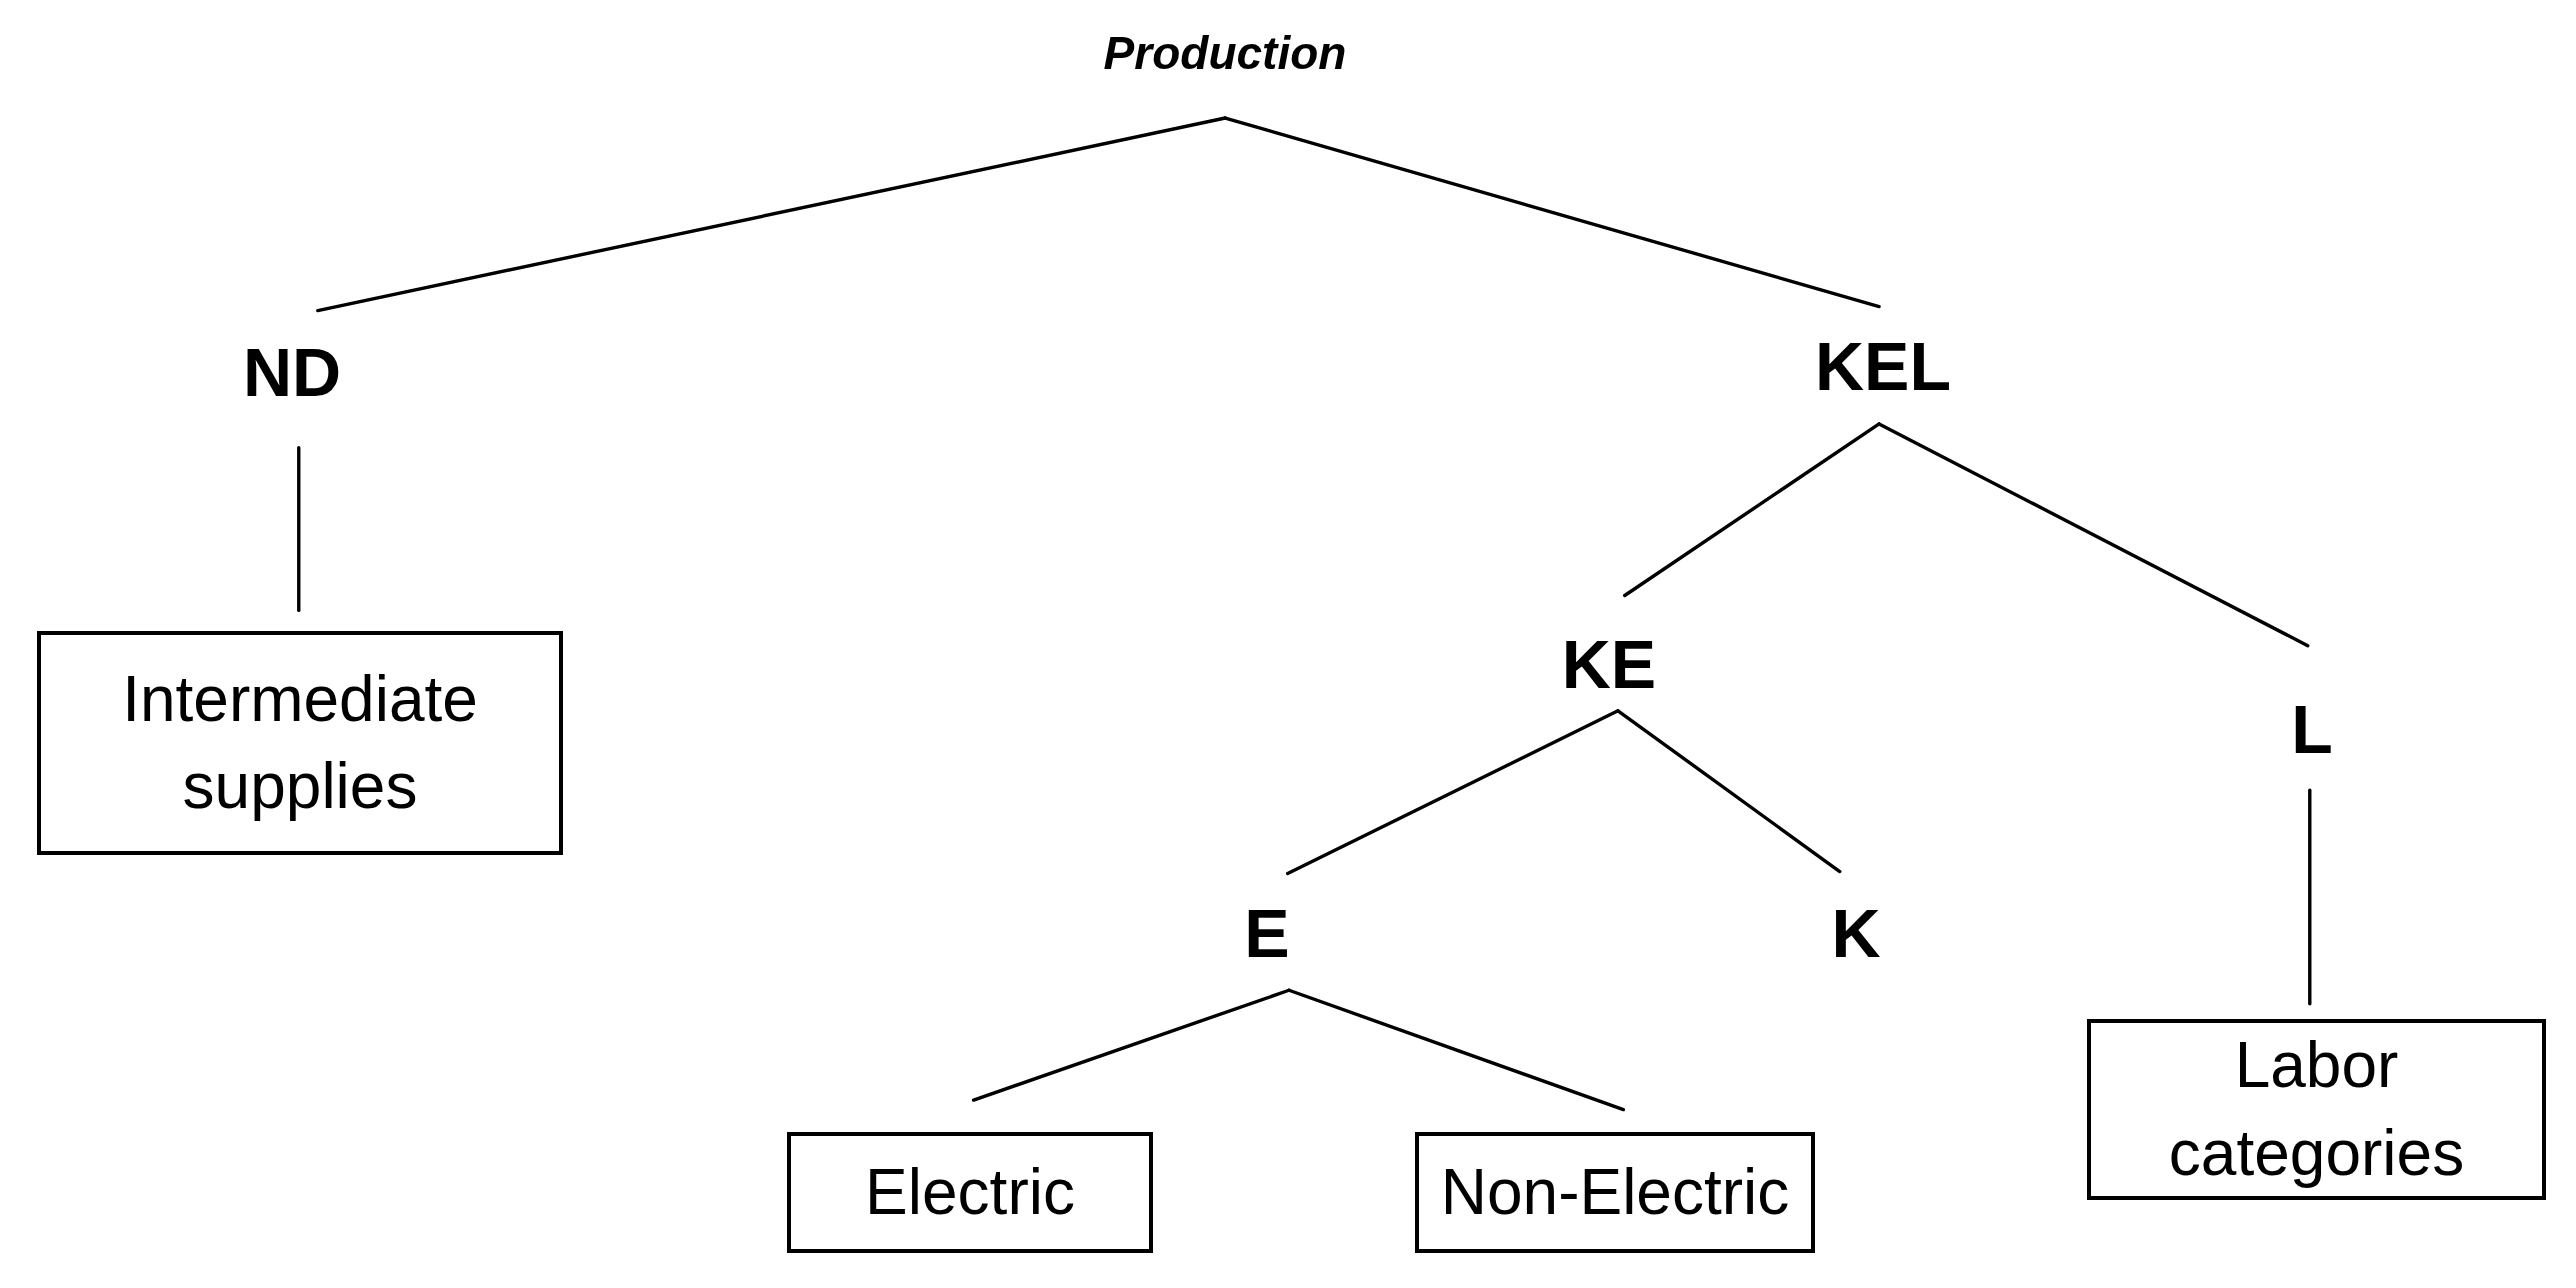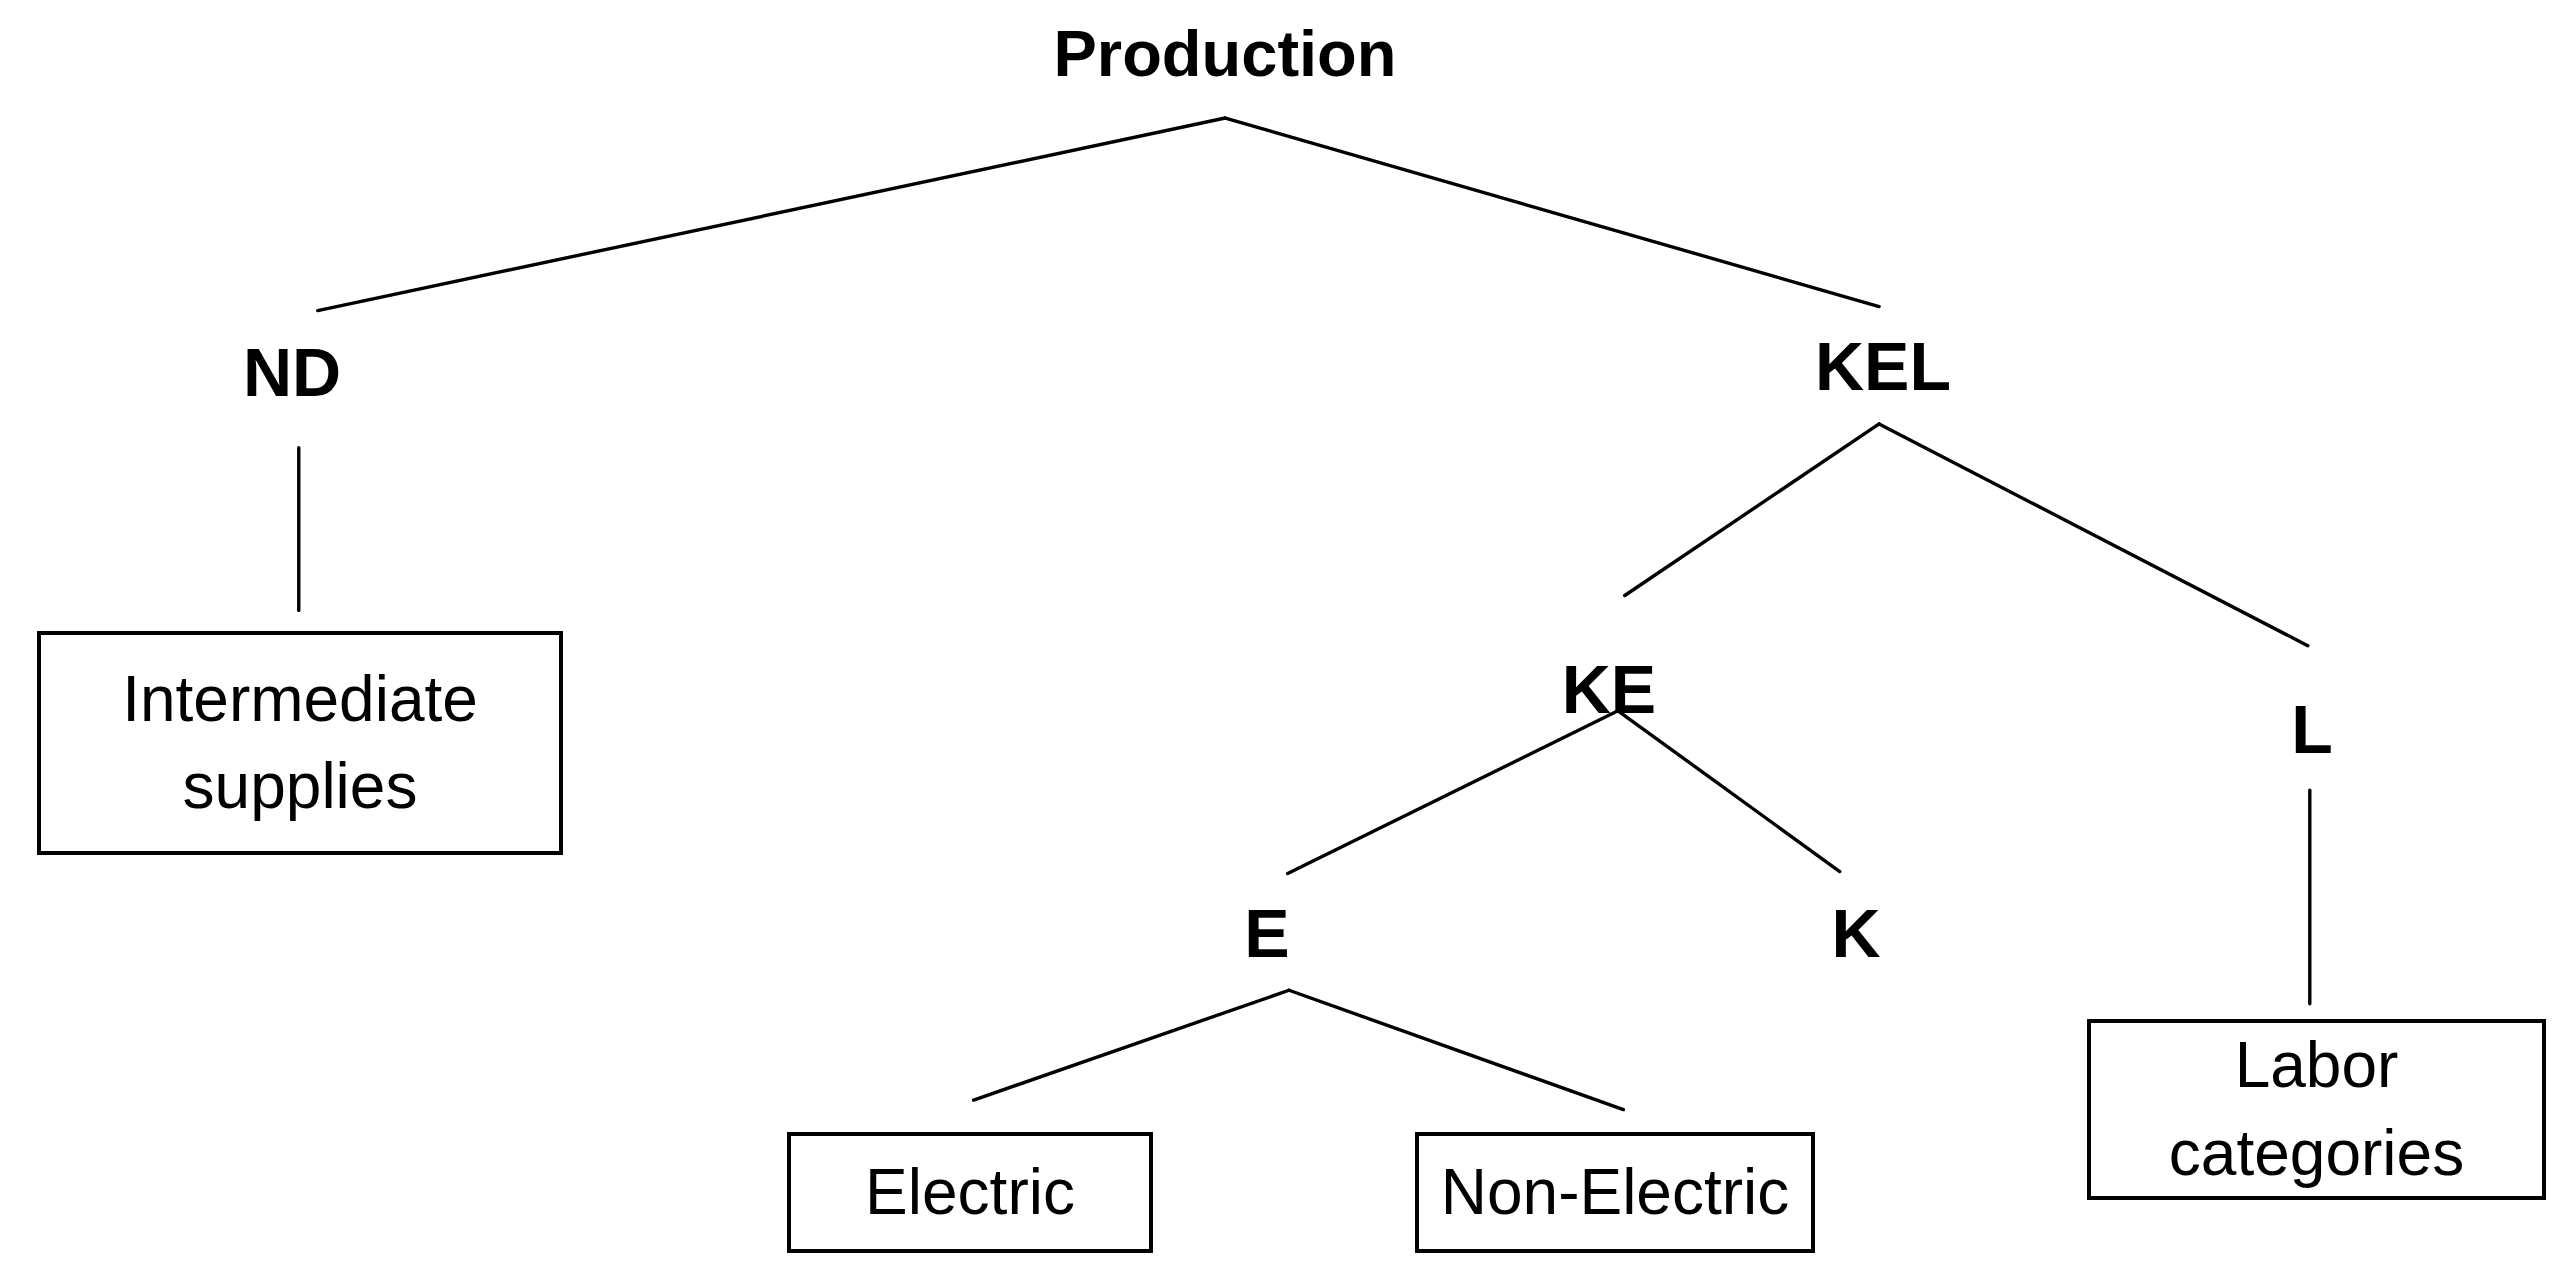--- a/index.html
+++ b/index.html
@@ -31,21 +31,22 @@
   .node-label {
     position: absolute;
     transform: translate(-50%, -50%);
     font-size: 68px;
     font-weight: 700;
     line-height: 1;
     white-space: nowrap;
   }
   .node-label.root {
     font-weight: 700;
-    font-size: 65px;
+    font-size: 46px;
+    font-style: italic;
   }
   .leaf-box {
     position: absolute;
     box-sizing: border-box;
     border: 4.1px solid #000000;
     background: #ffffff;
     display: flex;
     align-items: center;
     justify-content: center;
     text-align: center;
@@ -72,21 +73,21 @@
     <line x1="1900" y1="1460" x2="2393" y2="1636"></line>
     <line x1="3405" y1="1165" x2="3405" y2="1480"></line>
   </svg>
 
   <div class="node-label root" style="left:1225px; top:53px;">Production</div>
 
   <div class="node-label" style="left:292px; top:372px;">ND</div>
 
   <div class="node-label" style="left:1883px; top:366px;text-align:right;">KEL</div>
 
-  <div class="node-label" style="left:1609px; top:689px;">KE</div>
+  <div class="node-label" style="left:1609px; top:664px;">KE</div>
 
   <div class="node-label" style="left:2312px; top:729px;">L</div>
 
   <div class="node-label" style="left:1267px; top:933px;">E</div>
 
   <div class="node-label" style="left:1856px; top:933px;">K</div>
 
   <div class="leaf-box single" style="left:787px; top:1132px; width:366px; height:121px;">
     <div class="box-text">Electric</div>
   </div>

